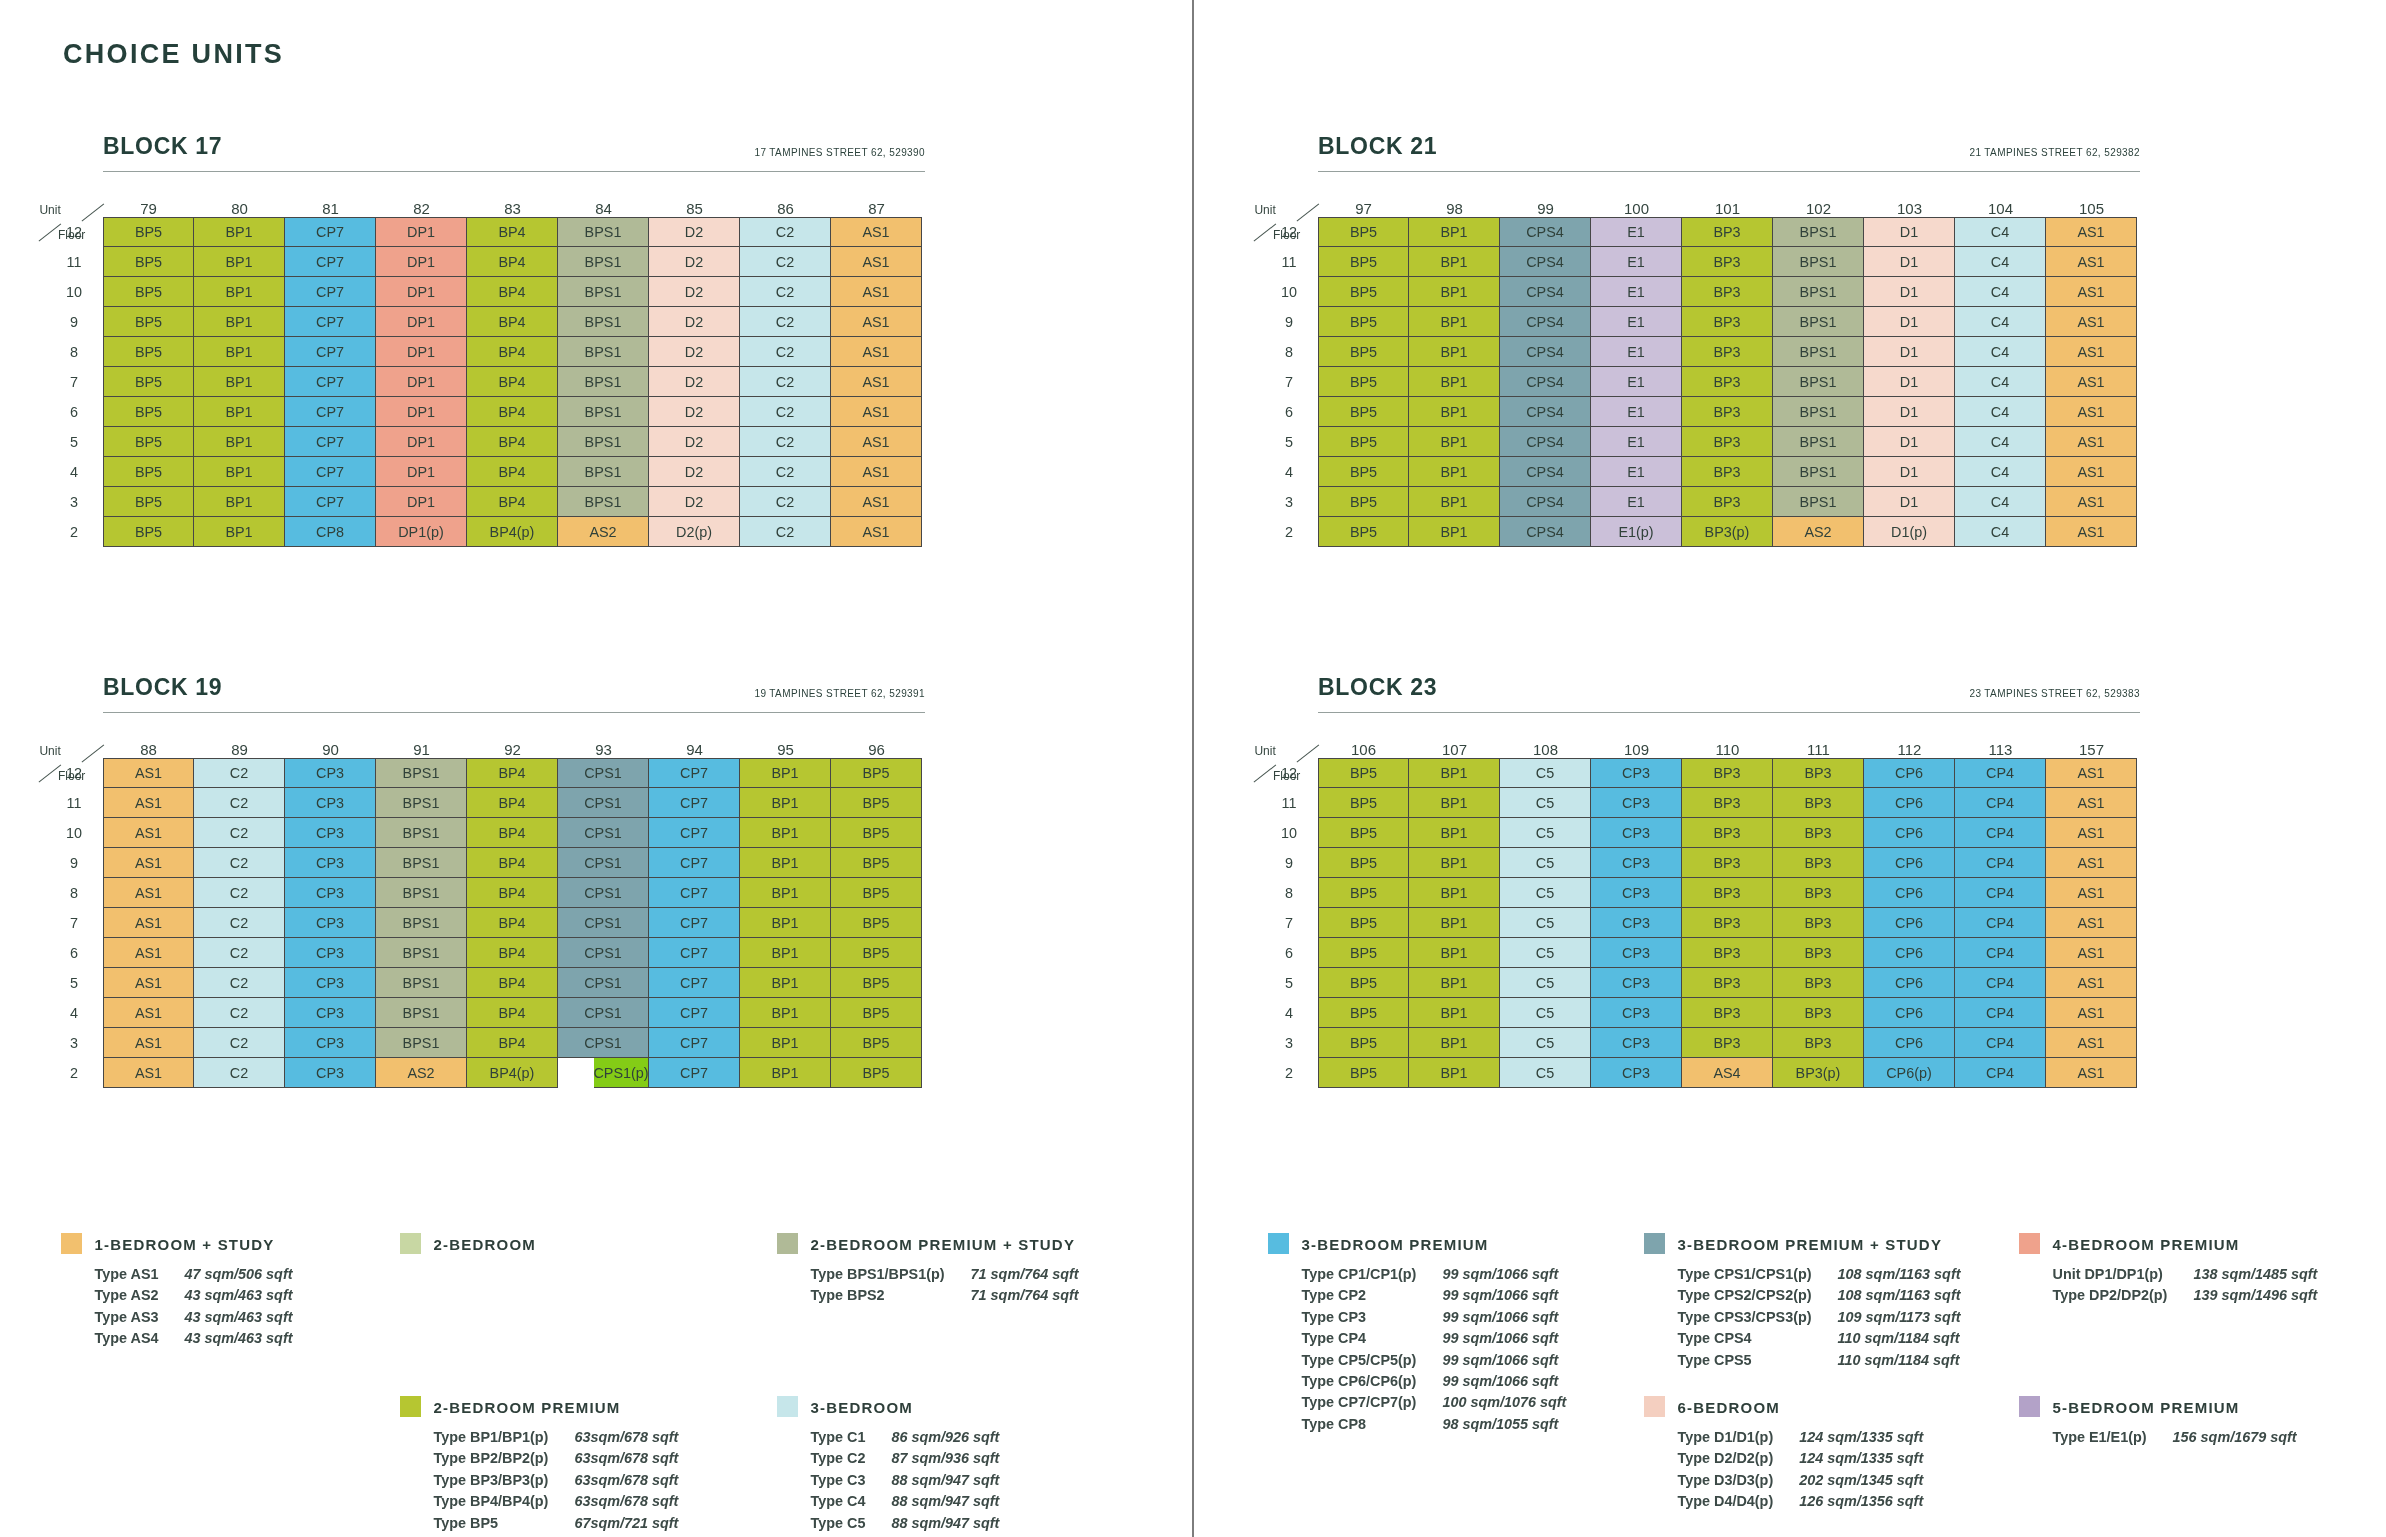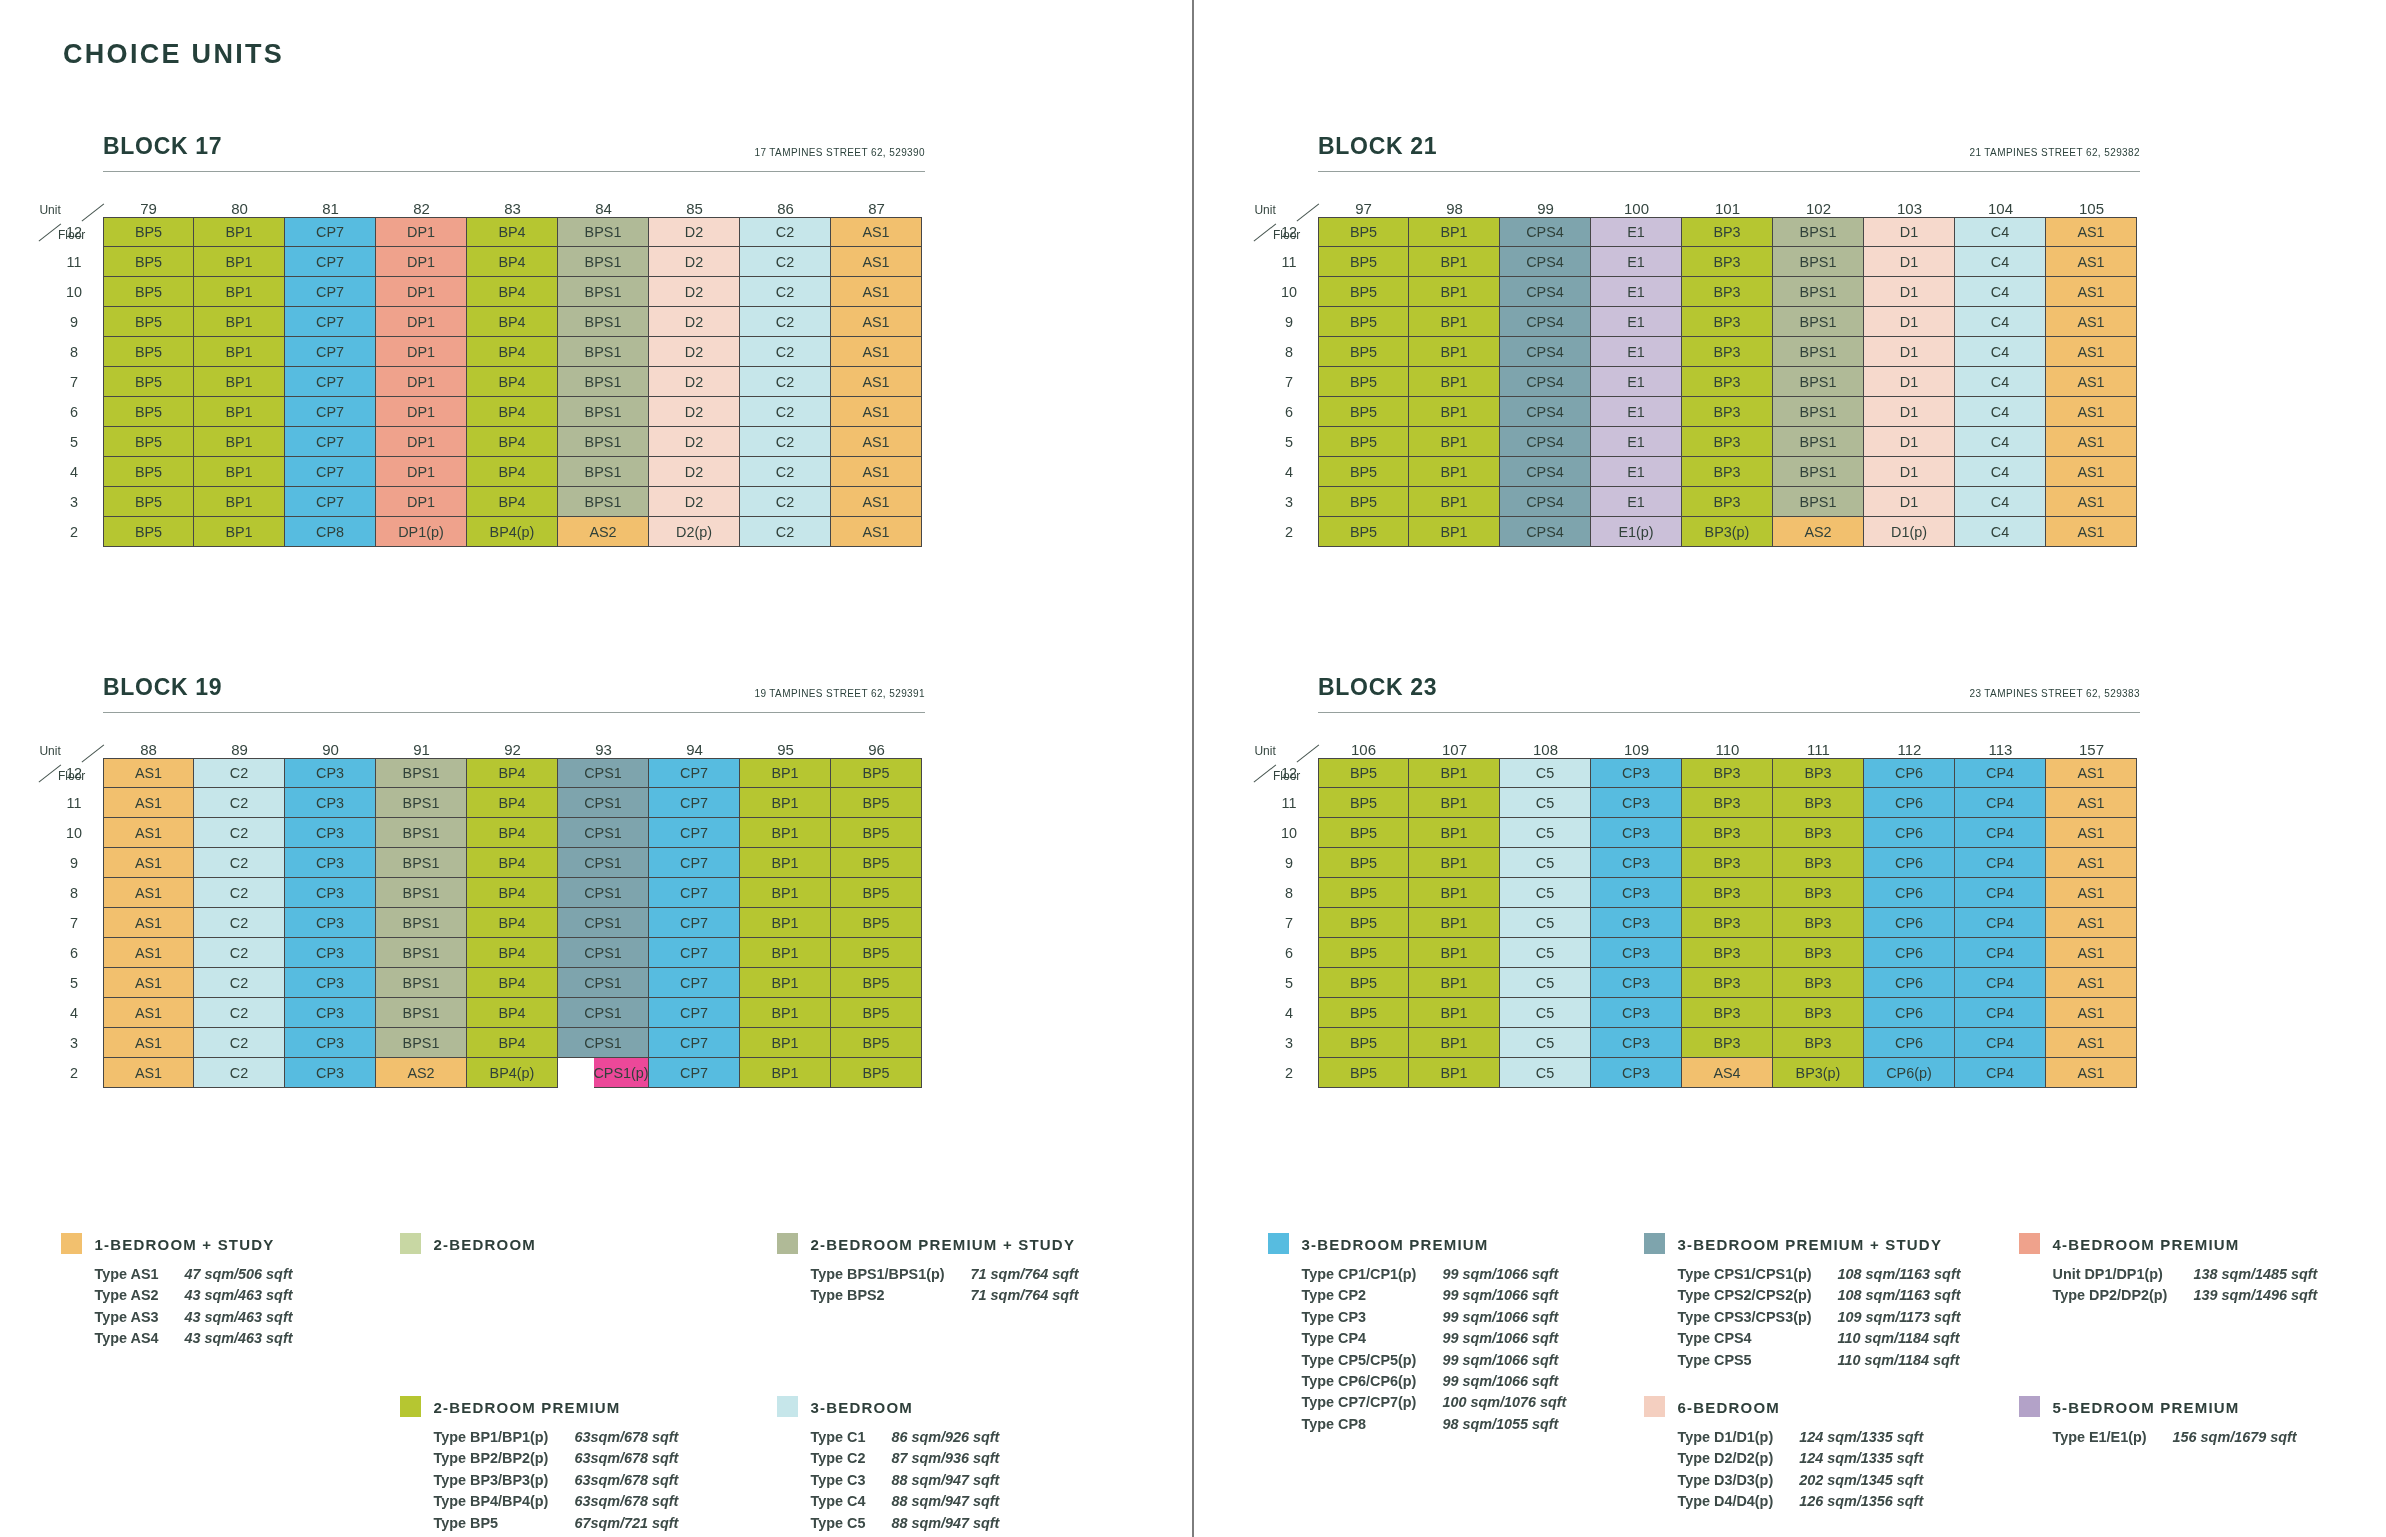--- a/index.html
+++ b/index.html
@@ -449,21 +449,21 @@
       <div class="cell" style="background: rgb(126, 164, 173);">CPS1</div>
       <div class="cell" style="background: rgb(87, 188, 224);">CP7</div>
       <div class="cell" style="background: rgb(182, 198, 49);">BP1</div>
       <div class="cell" style="background: rgb(182, 198, 49);">BP5</div>
       <div class="flabel">2</div>
       <div class="cell c0" style="background: rgb(242, 192, 110);">AS1</div>
       <div class="cell" style="background: rgb(198, 230, 234);">C2</div>
       <div class="cell" style="background: rgb(87, 188, 224);">CP3</div>
       <div class="cell" style="background: rgb(242, 192, 110);">AS2</div>
       <div class="cell" style="background: rgb(182, 198, 49);">BP4(p)</div>
-      <div class="cell" style="background: #ec4899; margin-left: 36px;">CPS1(p)</div>
+      <div class="cell" style="background: #84cc16; margin-left: 36px;">CPS1(p)</div>
       <div class="cell" style="background: rgb(87, 188, 224);">CP7</div>
       <div class="cell" style="background: rgb(182, 198, 49);">BP1</div>
       <div class="cell" style="background: rgb(182, 198, 49);">BP5</div>
     </div>
 </section>
 
 <section class="block" style="left:1260px;top:674px;">
   <div class="block-head">
     <h2 class="block-name">BLOCK 23</h2>
     <div class="block-addr">23 TAMPINES STREET 62, 529383</div>

